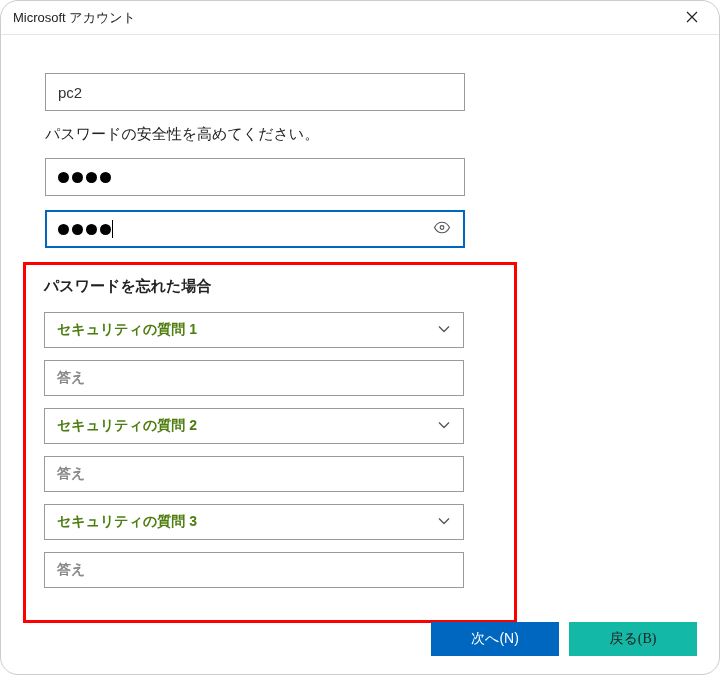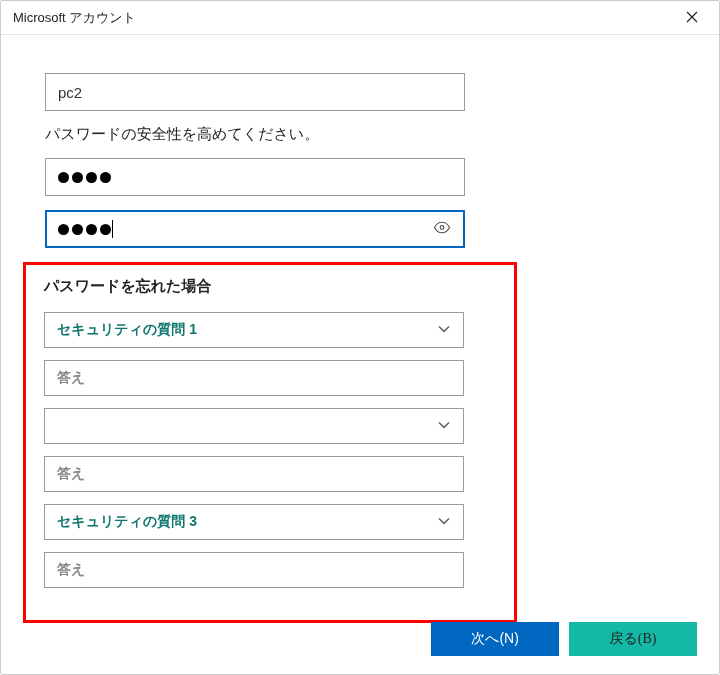--- a/index.html
+++ b/index.html
@@ -9,21 +9,21 @@
       width: 720px;
       height: 675px;
       overflow: hidden;
     }
     .window {
       width: 720px;
       height: 675px;
       border: 1px solid #ccc;
       background: #fff;
       position: relative;
-      border-radius: 2px;
+      border-radius: 18px;
     }
     .titlebar {
       display: flex;
       align-items: center;
       justify-content: space-between;
       height: 34px;
       padding: 0 4px 0 12px;
       border-bottom: 1px solid #e5e5e5;
     }
     .titlebar-title {
@@ -111,21 +111,21 @@
       height: 36px;
       border: 1px solid #9a9a9a;
       display: flex;
       align-items: center;
       padding: 0 12px;
       font-size: 14px;
       margin-bottom: 12px;
       background: #fff;
       position: relative;
     }
-    .select-field { color: #0f766e; cursor: pointer; }
+    .select-field { color: #4d7c0f; cursor: pointer; }
     .answer-field { color: #888; }
     .chevron {
       position: absolute;
       right: 12px;
       top: 50%;
       transform: translateY(-50%);
       color: #555;
     }
     .chevron svg { width: 14px; height: 14px; }
 
@@ -213,20 +213,21 @@
           <svg viewBox="0 0 14 14">
               <path d="M2 5 L7 10 L12 5" stroke="currentColor" stroke-width="1.3" fill="none"></path>
             </svg>
         </span>
       </div>
       <div class="answer-field">
         <span>答え</span>
       </div>
 
       <div class="select-field">
+        <span>セキュリティの質問 2</span>
         <span class="chevron">
           <svg viewBox="0 0 14 14">
               <path d="M2 5 L7 10 L12 5" stroke="currentColor" stroke-width="1.3" fill="none"></path>
             </svg>
         </span>
       </div>
       <div class="answer-field">
         <span>答え</span>
       </div>
 

